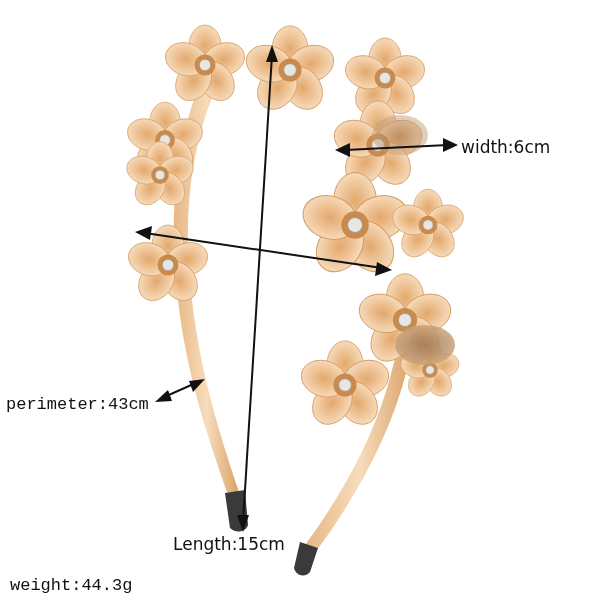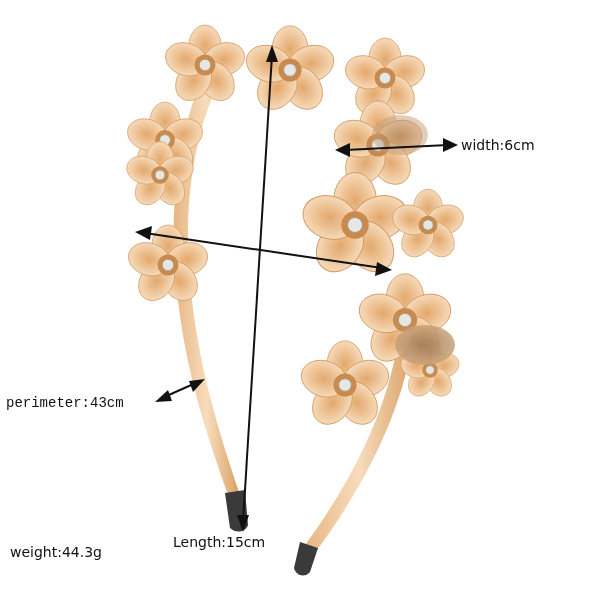--- a/index.html
+++ b/index.html
@@ -1,18 +1,18 @@
 <!DOCTYPE html>
 <html><head>
 <meta charset="utf-8">
 <style>
   html, body { margin:0; padding:0; background:#ffffff; }
   #stage { position:relative; width:600px; height:600px; overflow:hidden; background:#ffffff; font-family:"DejaVu Sans", sans-serif; }
   svg#art { position:absolute; left:0; top:0; }
-  .lbl { position:absolute; font-size:14px; color:#111; white-space:nowrap; letter-spacing:0; }
+  .lbl { position:absolute; font-size:17px; color:#111; white-space:nowrap; letter-spacing:0; }
 </style>
 </head>
 <body>
 
 <div id="stage">
   <svg id="art" width="600" height="600" viewBox="0 0 600 600">
     <defs>
       <linearGradient id="band" x1="0" y1="0" x2="1" y2="0">
         <stop offset="0" stop-color="#e7b683"></stop>
         <stop offset="0.5" stop-color="#f7dcbc"></stop>
@@ -76,14 +76,14 @@
 
       <line x1="162" y1="398" x2="198" y2="382"></line>
       <polygon points="155,402 168,390 172,401" stroke="none"></polygon>
       <polygon points="205,379 193,392 189,381" stroke="none"></polygon>
     </g>
   </svg>
 
   <div class="lbl" style="left:461px;top:137px;">width:6cm</div>
   <div class="lbl" style="left:6px;top:395px;font-family:Liberation Mono, monospace;">perimeter:43cm</div>
   <div class="lbl" style="left:173px;top:534px;text-align:center;">Length:15cm</div>
-  <div class="lbl" style="left:10px;top:544px;">weight:44.3g</div>
+  <div class="lbl" style="left:10px;top:576px;font-family:Liberation Mono, monospace;">weight:44.3g</div>
 </div>
 
 </body></html>

